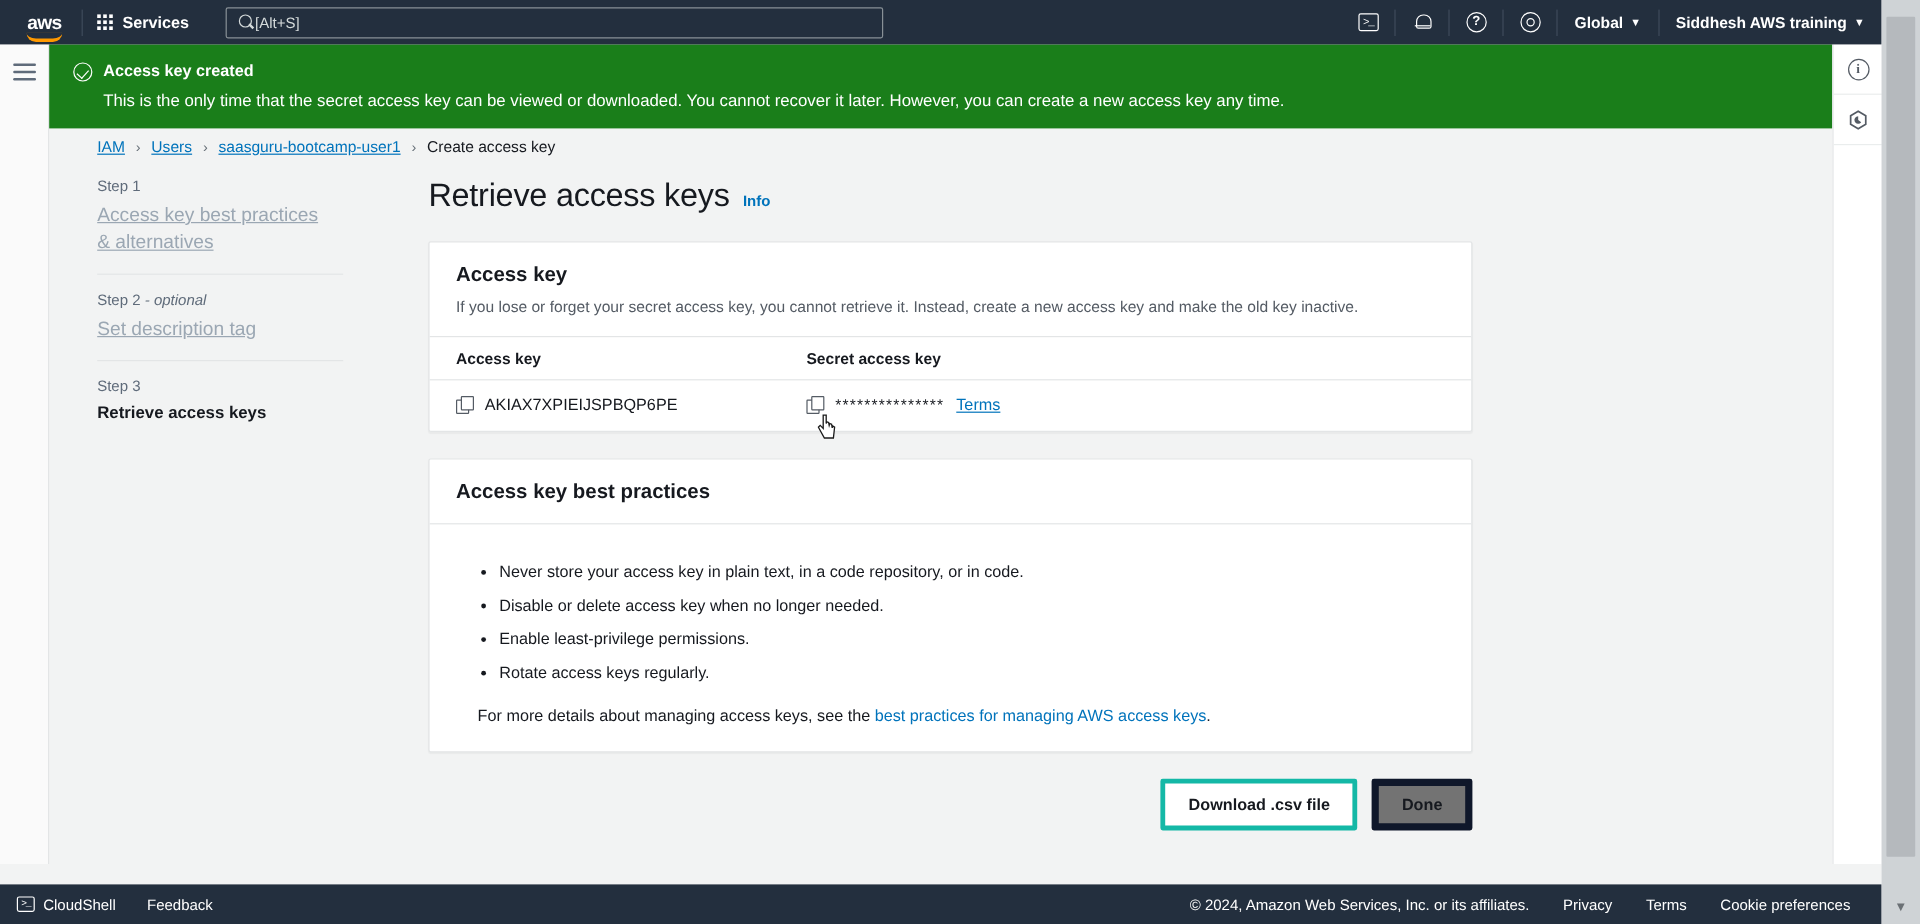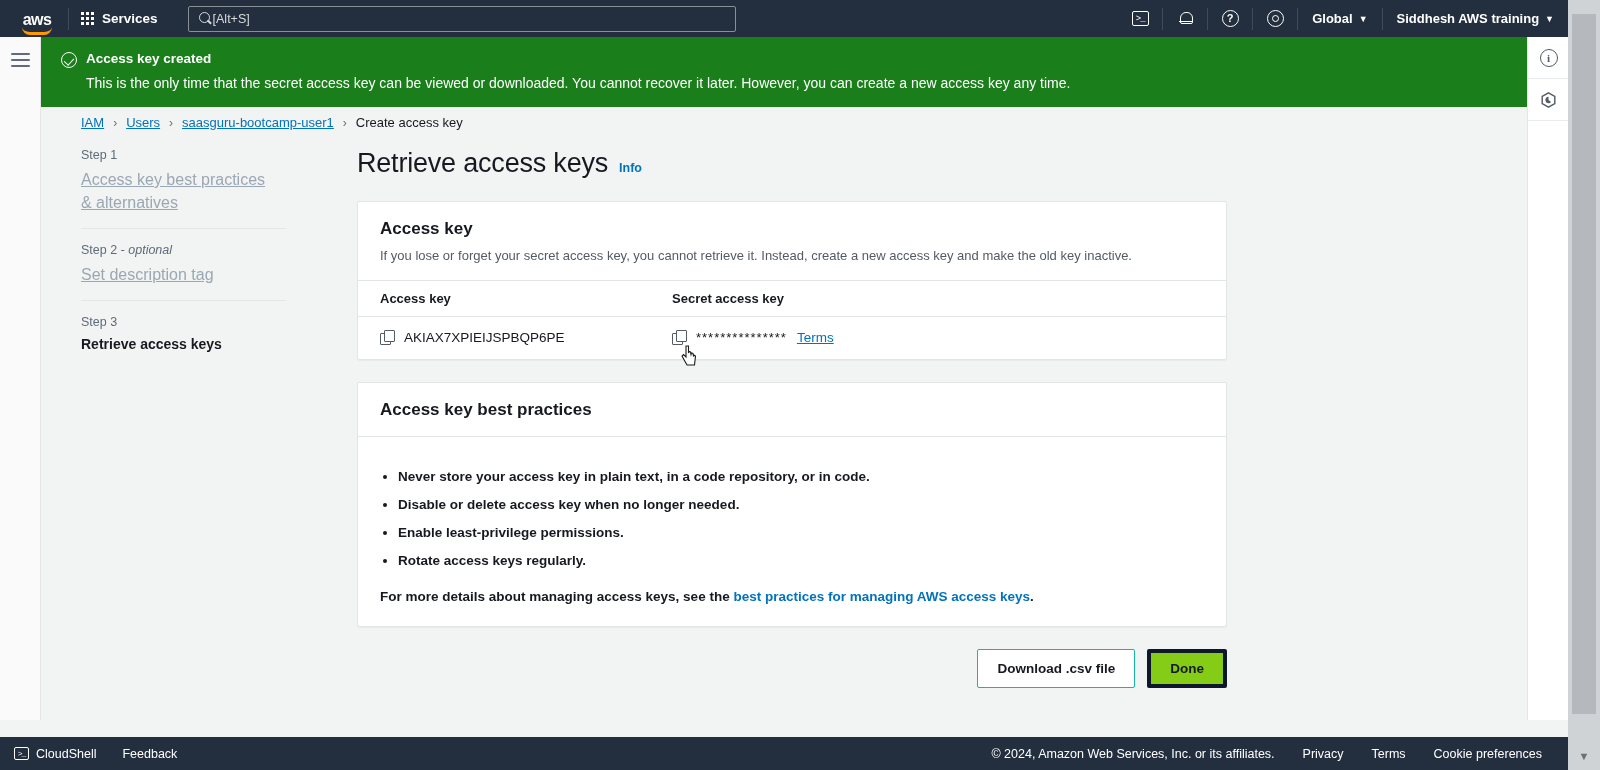--- a/index.html
+++ b/index.html
@@ -190,37 +190,37 @@
     content:""; position:absolute; left:0; top:3px; width:9px; height:10px;
     border: 1.5px solid #545b64; border-radius: 1px; background:#fff;
   }
   .copy-icon::after {
     content:""; position:absolute; left:4px; top:0px; width:9px; height:10px;
     border: 1.5px solid #545b64; border-radius: 1px; background:#fff;
   }
   .masked { letter-spacing: 1px; color: #16191f; font-size: 13px; }
   .show-link { color: #0073bb; text-decoration: underline; font-size: 13.5px; cursor: pointer; }
 
-  .card-body { padding: 20px 22px 22px 22px; font-weight: bold; }
+  .card-body { padding: 20px 22px 22px 40px; }
   .bp-head { padding: 17px 22px 16px 22px; border-bottom: 1px solid #e3e5e6; }
   .bullets { margin: 6px 0 0 18px; }
   .bullets li { font-size: 13.5px; color: #16191f; line-height: 28px; }
   .bp-foot { font-size: 13.5px; color: #16191f; margin-top: 14px; }
   .bp-foot a { color: #0073bb; text-decoration: none; cursor: pointer; }
 
   .actions {
     display: flex; justify-content: flex-end; gap: 12px;
     max-width: 870px; margin-top: 22px;
   }
   .btn {
     font-size: 13.5px; font-weight: bold; border-radius: 2px; cursor: pointer;
     padding: 8px 19px; font-family: "Liberation Sans", sans-serif;
   }
-  .btn-secondary { background: #ffffff; border: 1px solid #14b8a6; color: #16191f; }
-  .btn-primary { background: #84cc16; border: 4px solid #0f172a; color: #16191f; }
+  .btn-secondary { background: #ffffff; border: 4px solid #14b8a6; color: #16191f; }
+  .btn-primary { background: #737373; border: 6px solid #0f172a; color: #16191f; }
 
   
   .cursor {
     position: absolute; left: 681px; top: 345px; width: 16px; height: 22px;
     pointer-events: none; z-index: 30;
   }
 
   
   .bottombar {
     position: absolute; left: 0; bottom: 0; width: 1568px; height: 33px;

